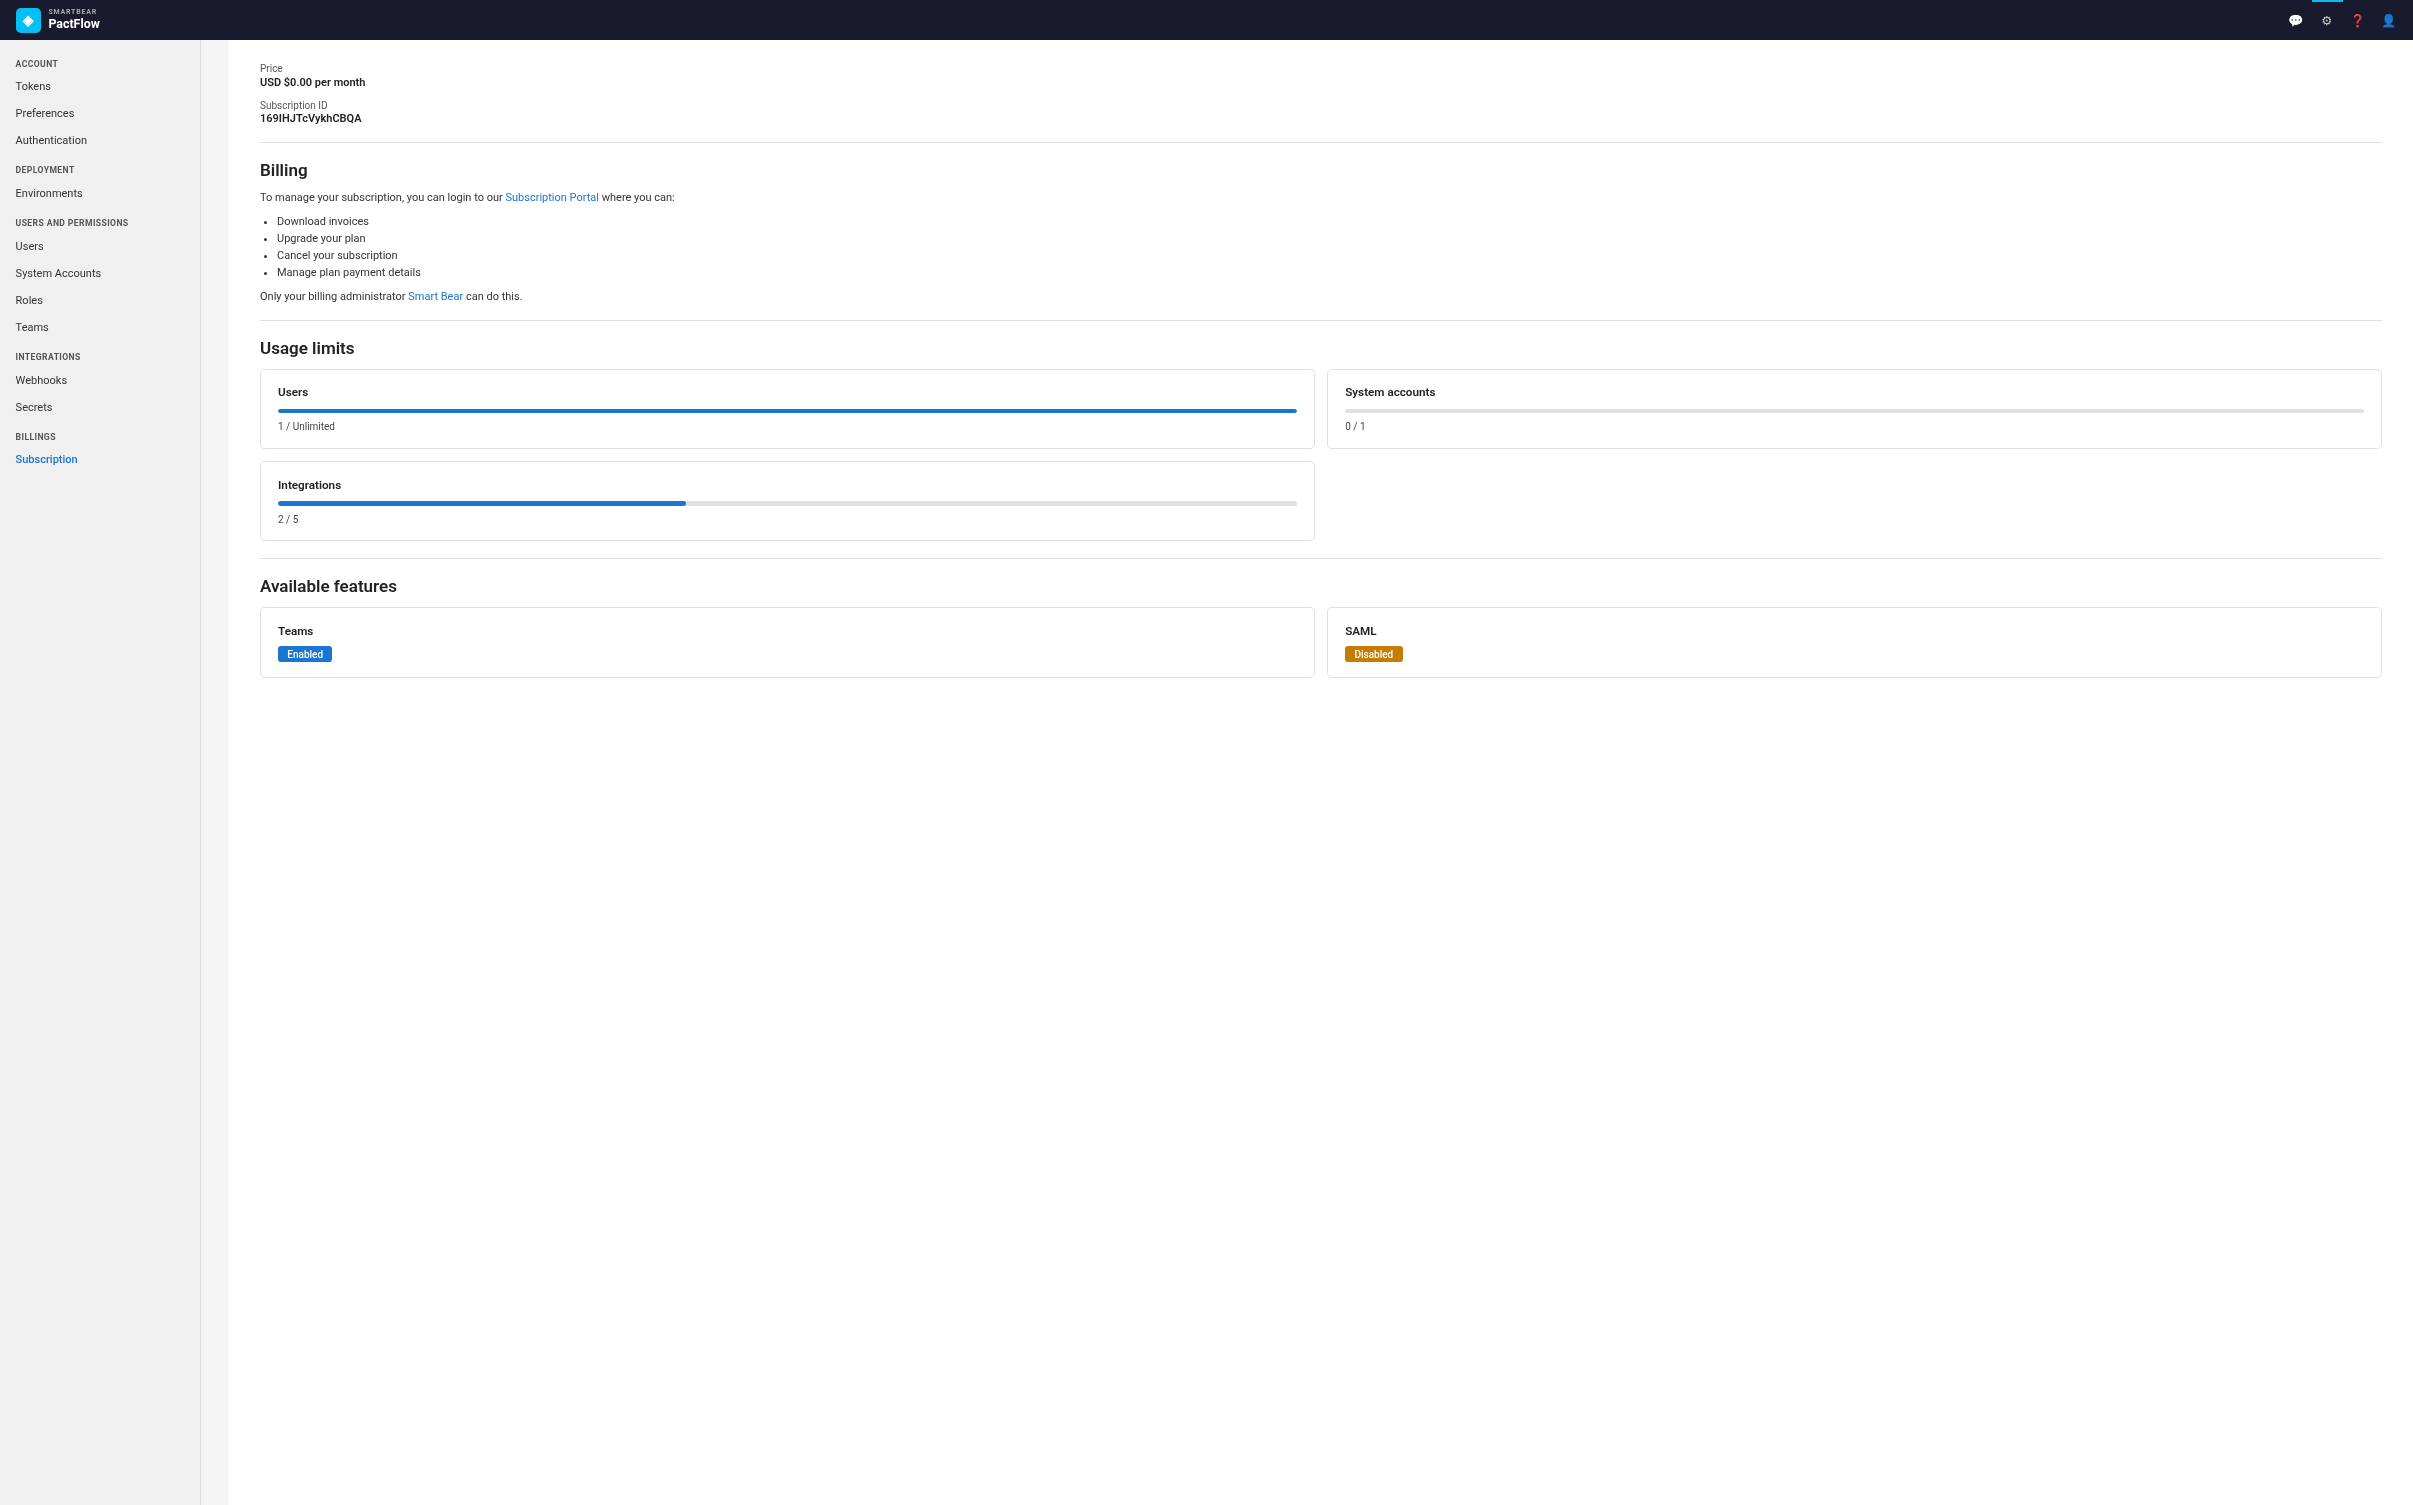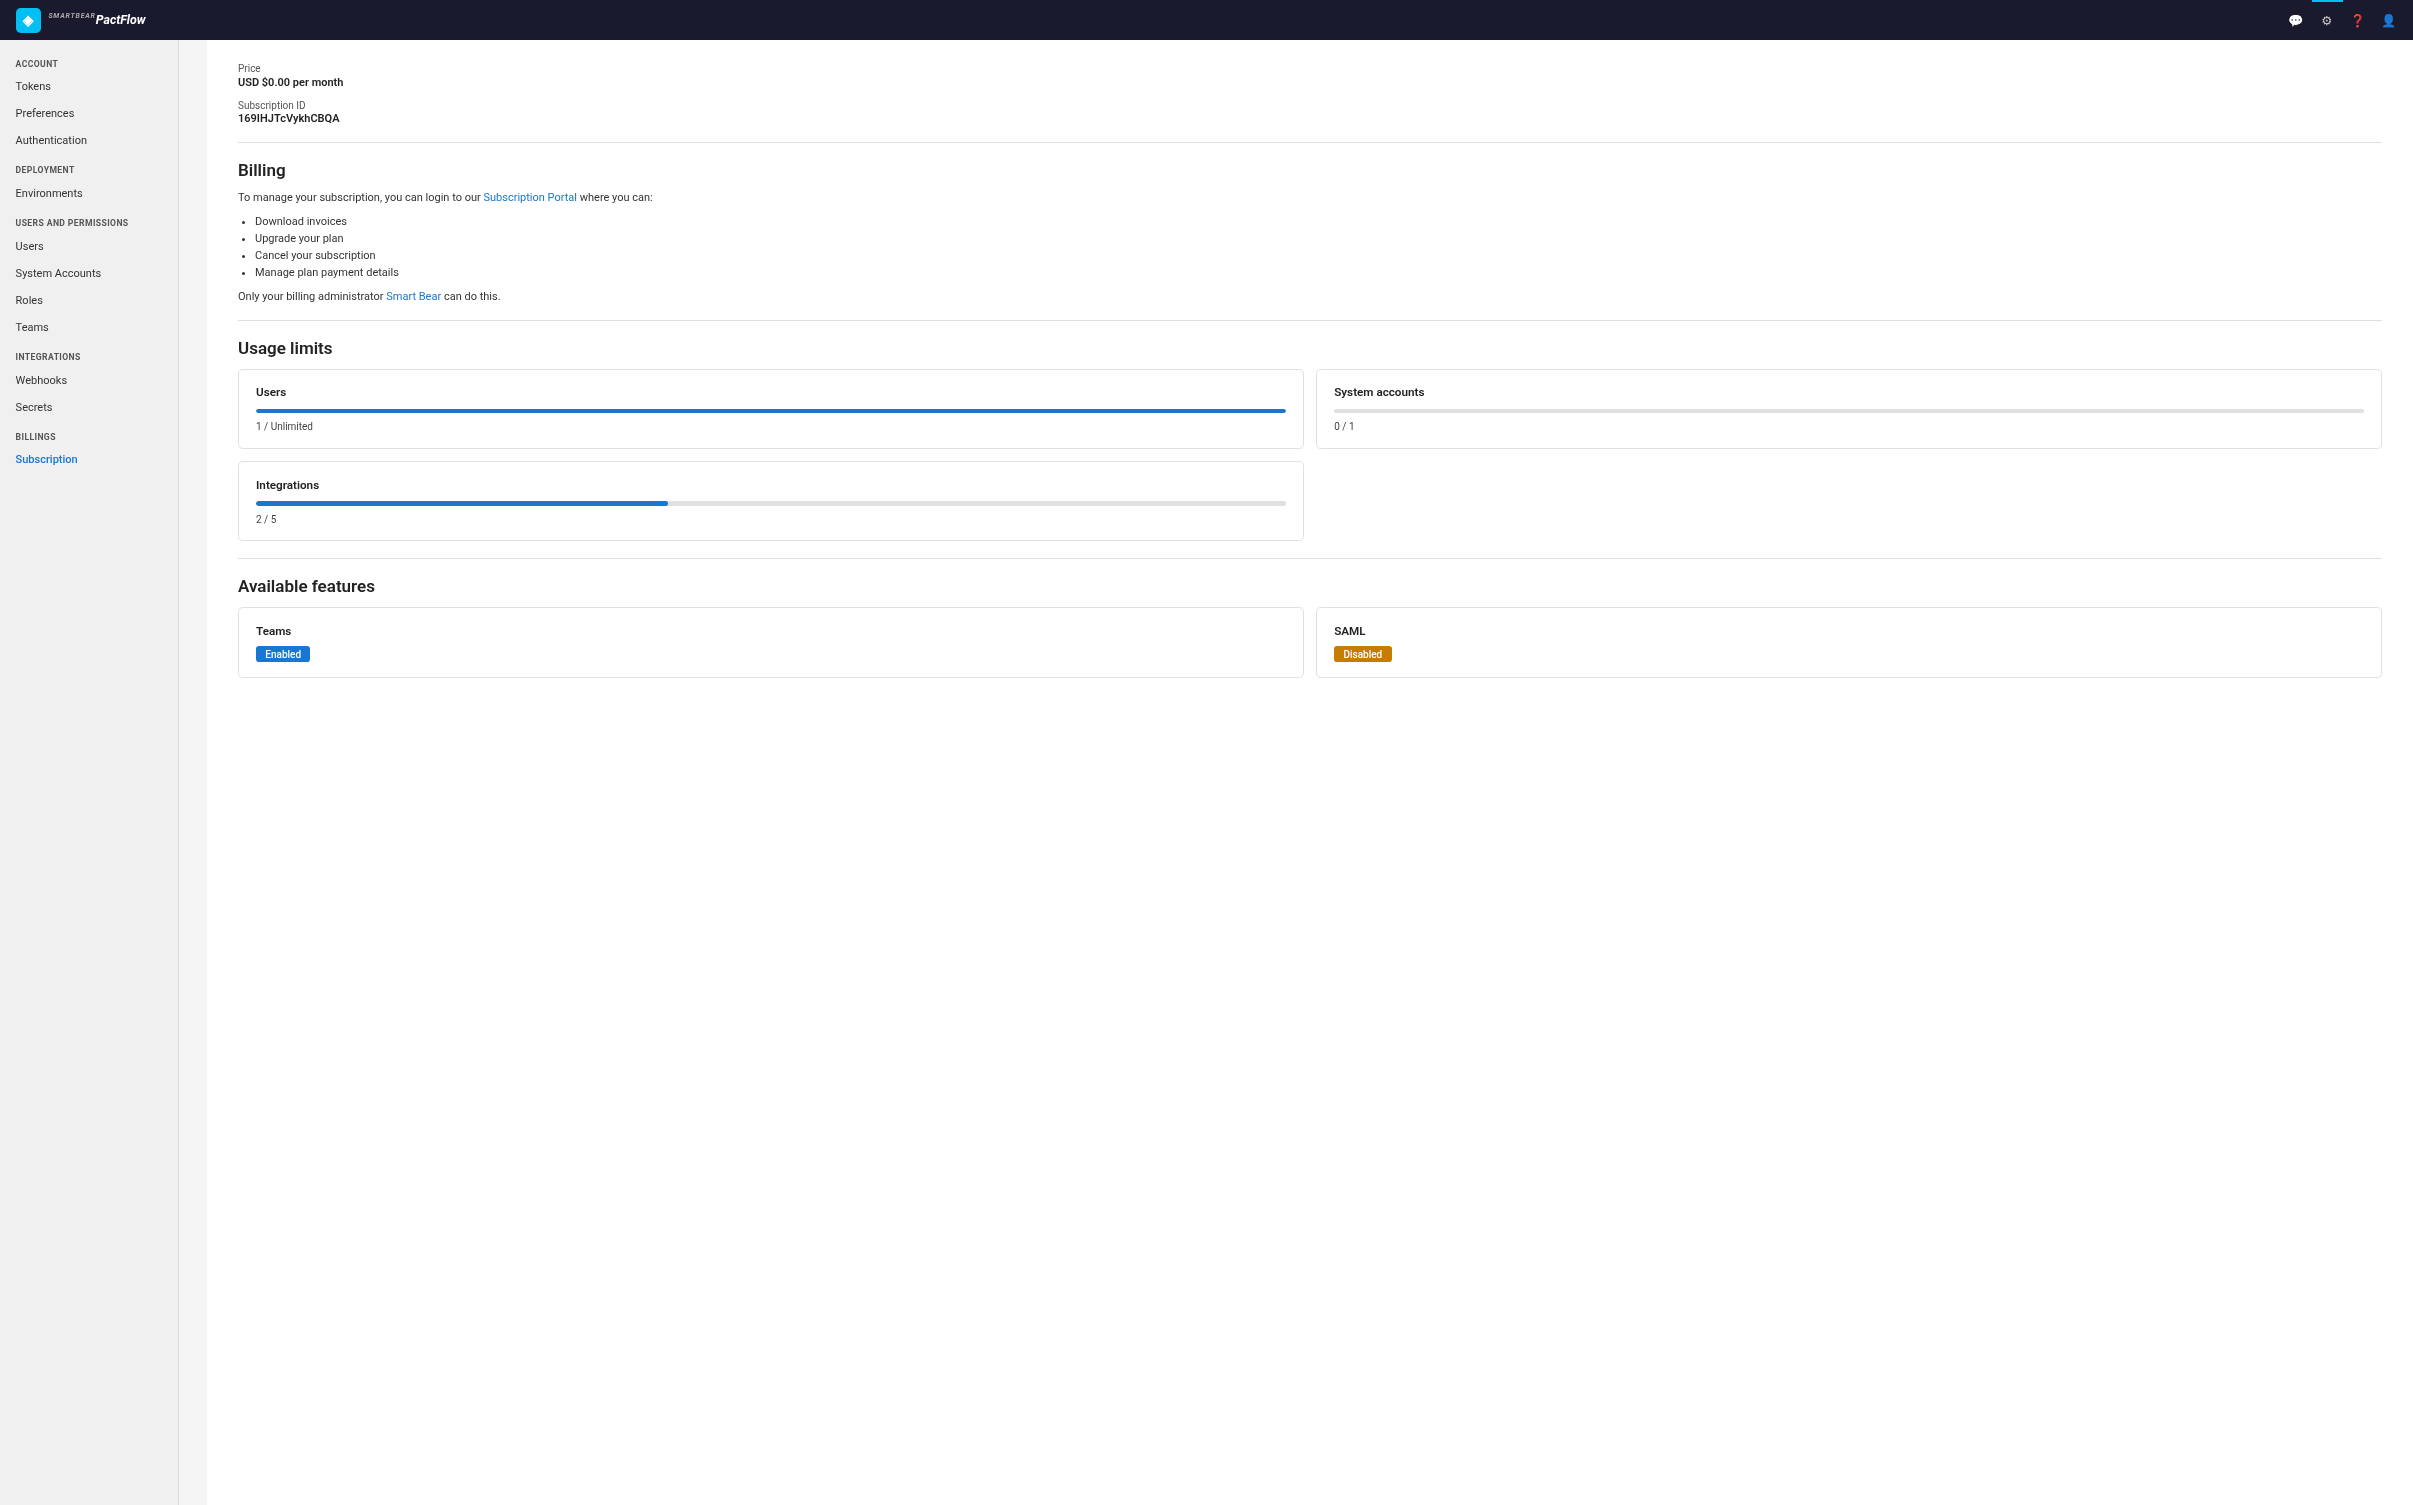--- a/index.html
+++ b/index.html
@@ -26,21 +26,21 @@
     }
     .logo-icon {
       width: 25px; height: 25px;
       background: #00c0f3;
       border-radius: 4.7px;
       display: flex; align-items: center; justify-content: center;
       color: white;
       font-size: 14px;
       font-weight: bold;
     }
-    .topnav-logo .brand-name { display: flex; line-height: 1.1; font-style: italic; }
+    .topnav-logo .brand-name { display: flex; flex-direction: column; line-height: 1.1; }
     .topnav-logo .brand-top { font-size: 7px; letter-spacing: 0.8px; color: #aaa; text-transform: uppercase; }
     .topnav-logo .brand-main { font-size: 12.4px; color: white; }
     .topnav-spacer { flex: 1; }
     .topnav-actions { display: flex; gap: 14px; align-items: center; }
     .topnav-icon {
       color: #ccc;
       cursor: pointer;
       width: 17px; height: 17px;
       display: flex; align-items: center; justify-content: center;
       font-size: 12.4px;
@@ -54,21 +54,21 @@
 
     
     .layout {
       display: flex;
       margin-top: 40px;
       min-height: calc(100vh - 40px);
     }
 
     
     .sidebar {
-      width: 179px;
+      width: 201px;
       background: #f0f0f0;
       border-right: 0.8px solid #ddd;
       padding: 7.8px 0;
       flex-shrink: 0;
       min-height: 100%;
     }
     .sidebar-section-label {
       font-size: 8.6px;
       font-weight: 700;
       color: #555;

